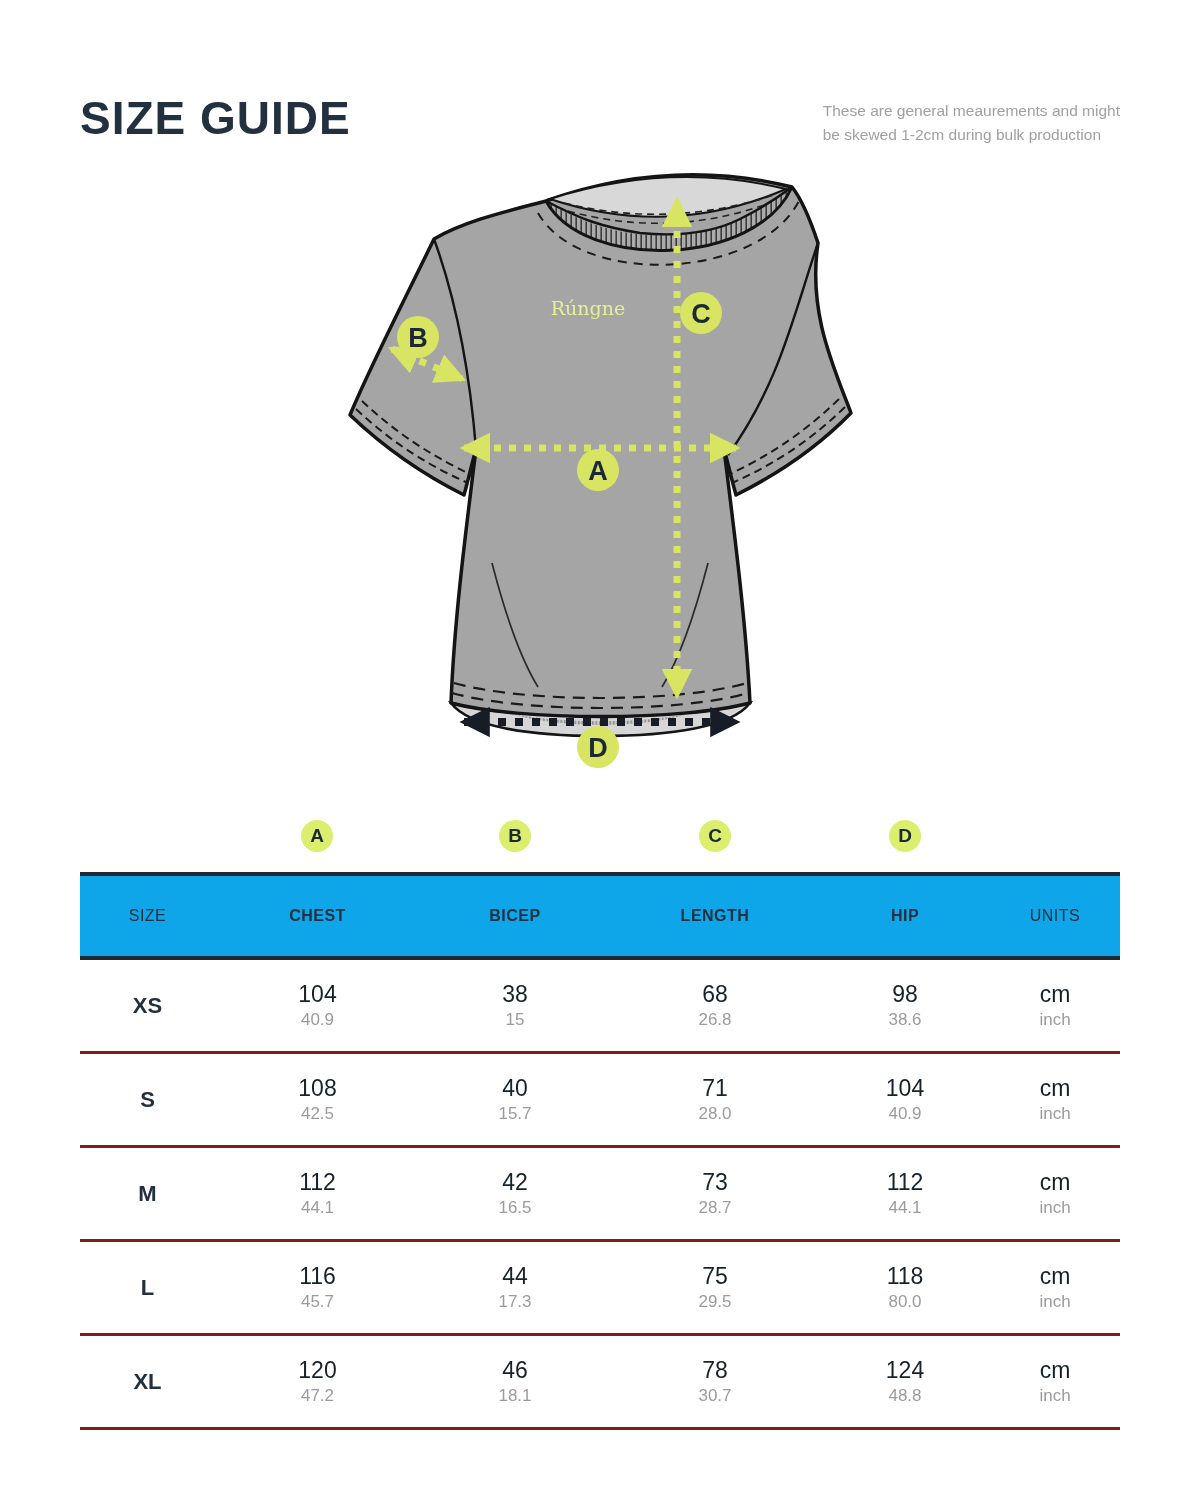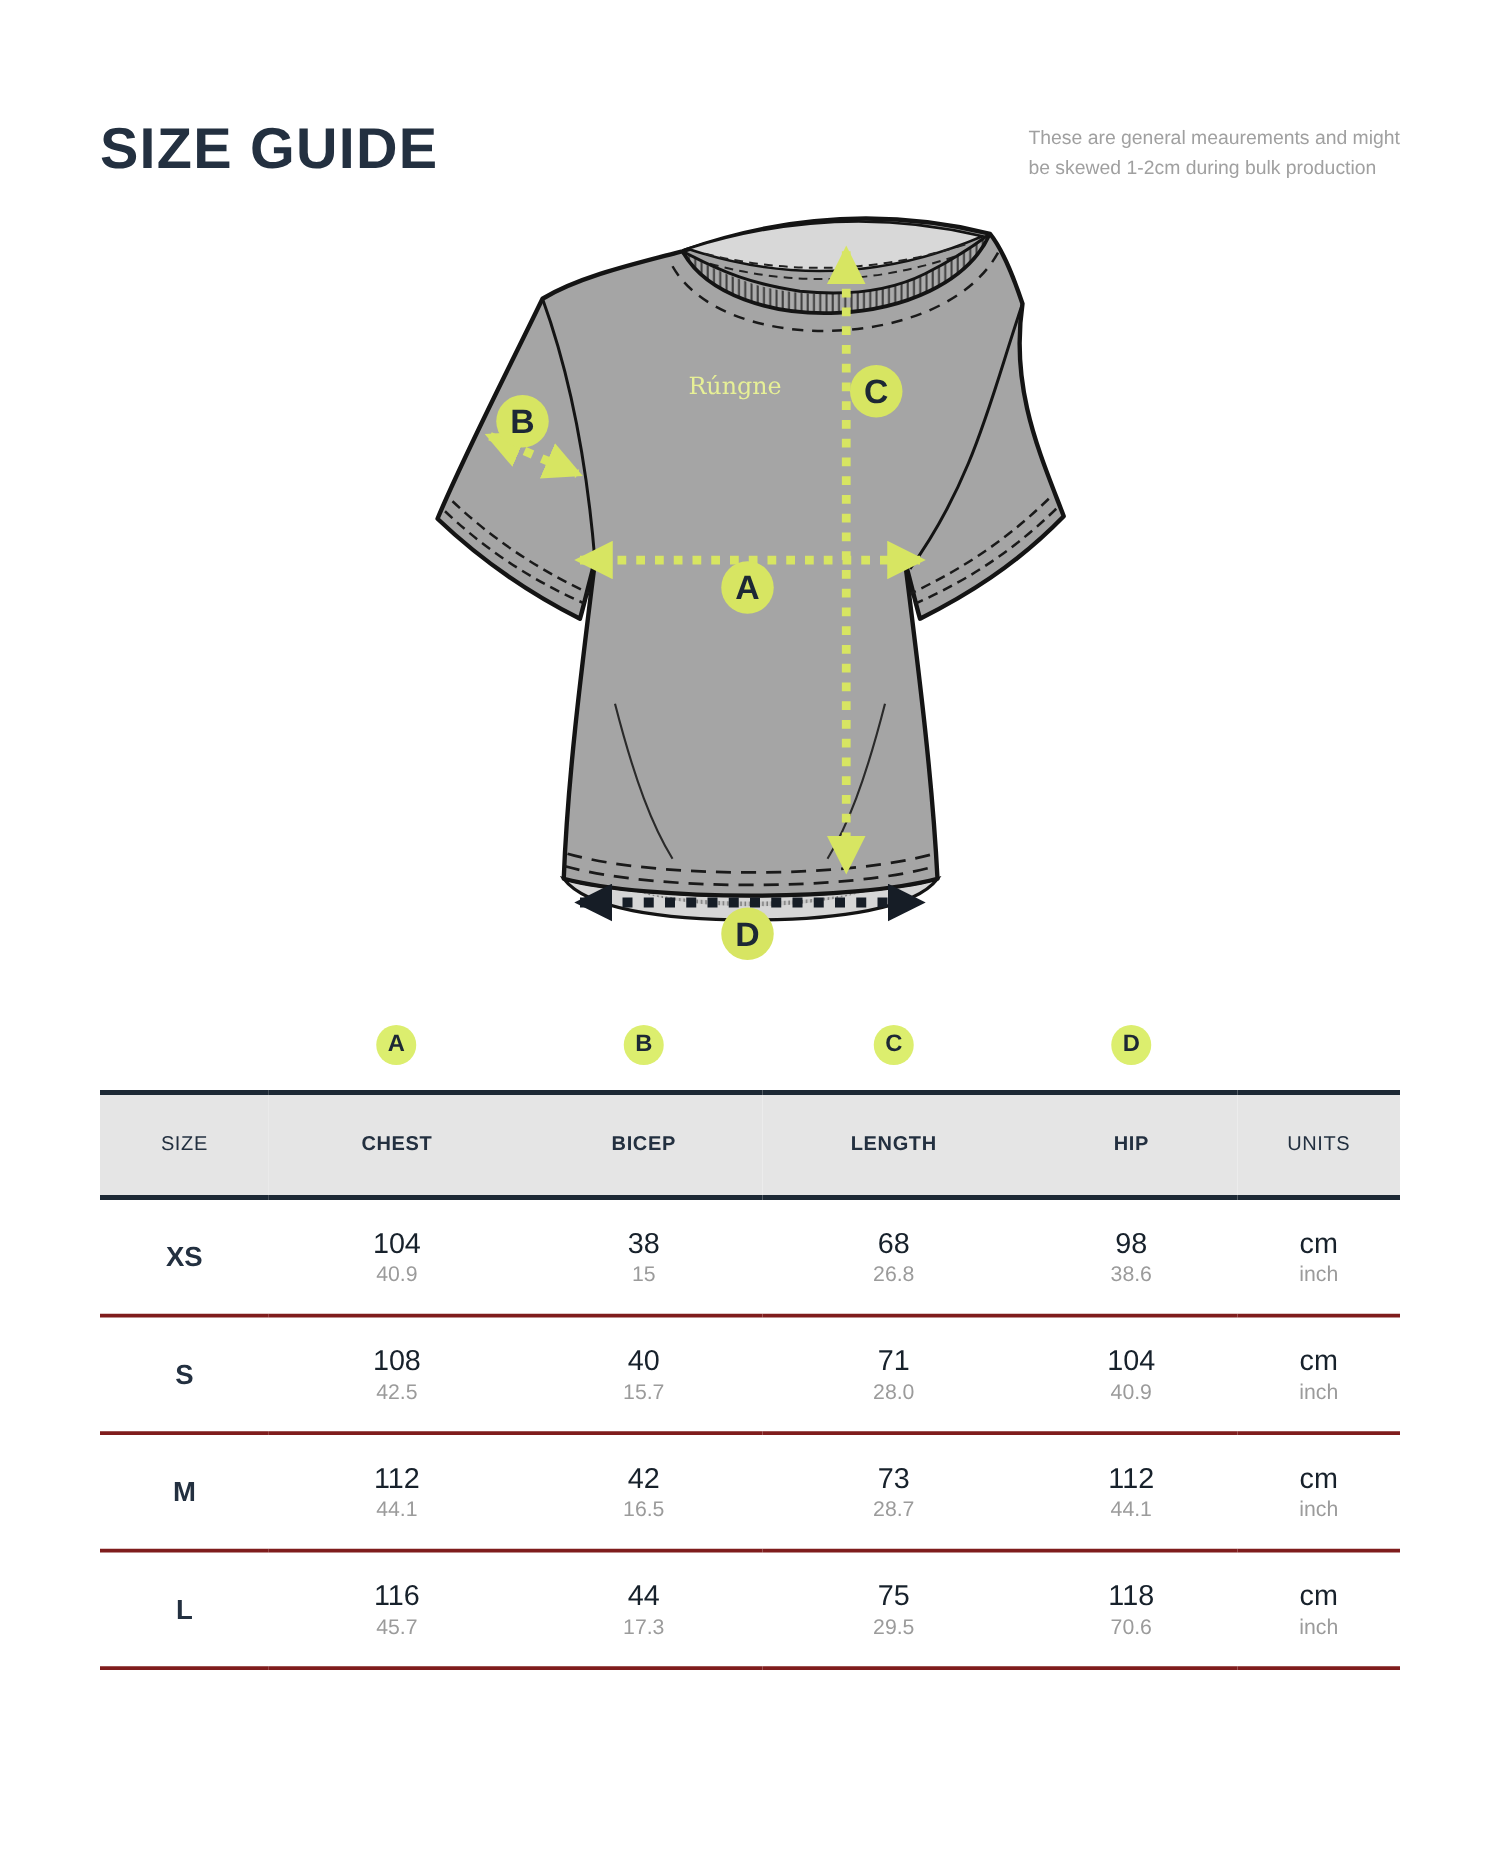--- a/index.html
+++ b/index.html
@@ -12,21 +12,21 @@
   .page-title{font-size:46px;font-weight:bold;letter-spacing:1px;color:#233040;line-height:1.1;}
   .disclaimer{text-align:left;color:#a0a0a0;font-size:15.5px;line-height:1.55;padding-top:6px;}
   
   .shirt-wrap{position:absolute;left:340px;top:155px;width:520px;height:630px;}
   
   .legend{position:absolute;left:80px;top:820px;width:1040px;height:32px;}
   .legend .dot{position:absolute;top:0;width:32px;height:32px;border-radius:50%;background:#dcee6e;
     display:flex;align-items:center;justify-content:center;font-weight:bold;font-size:19px;color:#1d2835;}
   
   .size-table{position:absolute;left:80px;top:872px;width:1040px;border-collapse:collapse;table-layout:fixed;}
-  .size-table thead tr{background:#e5e5e5;border-top:4px solid #1d2935;border-bottom:4px solid #1d2935;}
+  .size-table thead tr{background:#0ea5e9;border-top:4px solid #1d2935;border-bottom:4px solid #1d2935;}
   .size-table th{height:78px;text-align:center;vertical-align:middle;color:#233040;}
   .size-table th.minor{font-size:16px;font-weight:normal;letter-spacing:0.5px;}
   .size-table th.major{font-size:16px;font-weight:bold;letter-spacing:0.5px;}
   .size-table tbody tr{border-bottom:3px solid #7f1d1d;}
   .size-table td{height:91px;text-align:center;vertical-align:middle;padding:0;}
   .cell-primary{font-size:23px;color:#17212b;line-height:1.25;}
   .cell-secondary{font-size:17px;color:#9b9b9b;line-height:1.3;}
   .size-label{font-size:22px;font-weight:bold;color:#233040;}
 </style>
 </head>
@@ -248,21 +248,44 @@
       <td>
           <div class="cell-primary">44</div>
           <div class="cell-secondary">17.3</div>
         </td>
       <td>
           <div class="cell-primary">75</div>
           <div class="cell-secondary">29.5</div>
         </td>
       <td>
           <div class="cell-primary">118</div>
-          <div class="cell-secondary">70.6</div>
+          <div class="cell-secondary">80.0</div>
+        </td>
+      <td>
+          <div class="cell-primary">cm</div>
+          <div class="cell-secondary">inch</div>
+        </td>
+    </tr>
+    <tr>
+      <td><span class="size-label">XL</span></td>
+      <td>
+          <div class="cell-primary">120</div>
+          <div class="cell-secondary">47.2</div>
+        </td>
+      <td>
+          <div class="cell-primary">46</div>
+          <div class="cell-secondary">18.1</div>
+        </td>
+      <td>
+          <div class="cell-primary">78</div>
+          <div class="cell-secondary">30.7</div>
+        </td>
+      <td>
+          <div class="cell-primary">124</div>
+          <div class="cell-secondary">48.8</div>
         </td>
       <td>
           <div class="cell-primary">cm</div>
           <div class="cell-secondary">inch</div>
         </td>
     </tr>
   </tbody>
 </table>
 
 </body></html>

